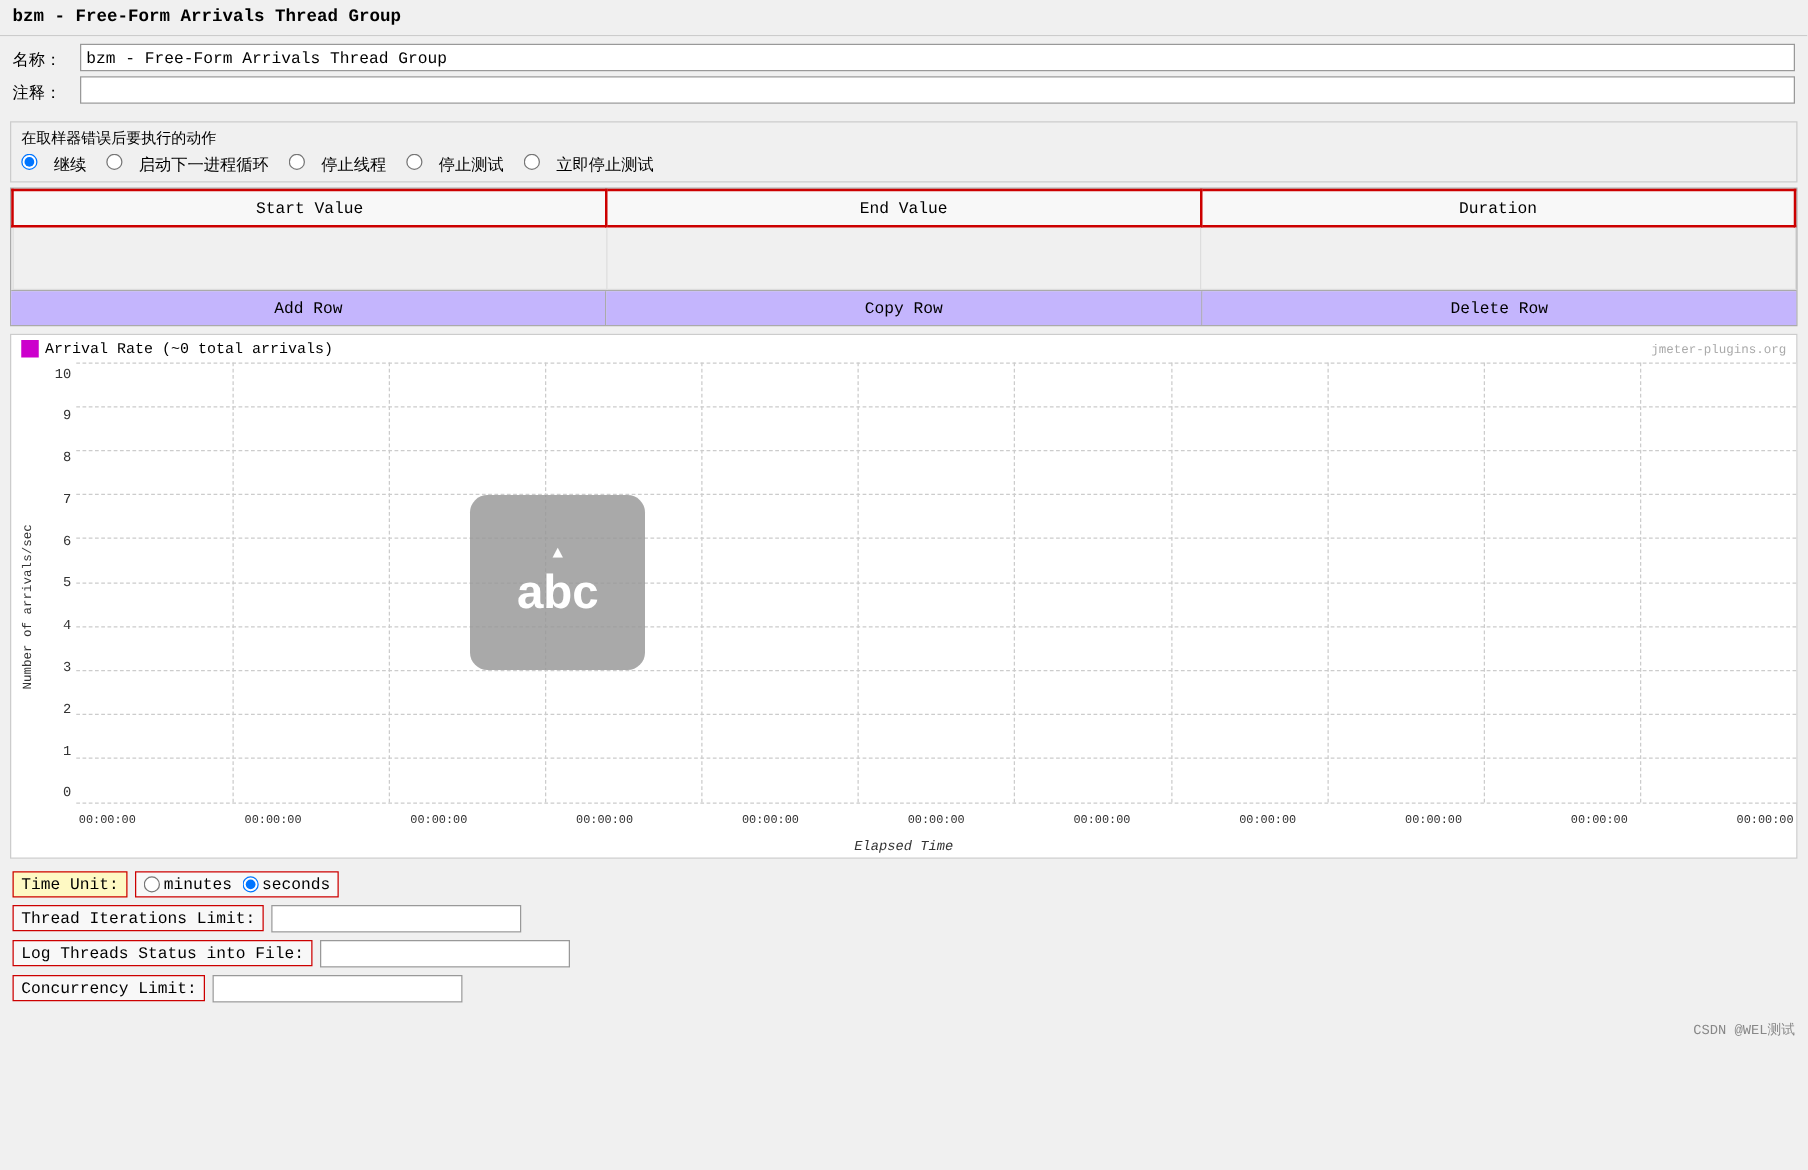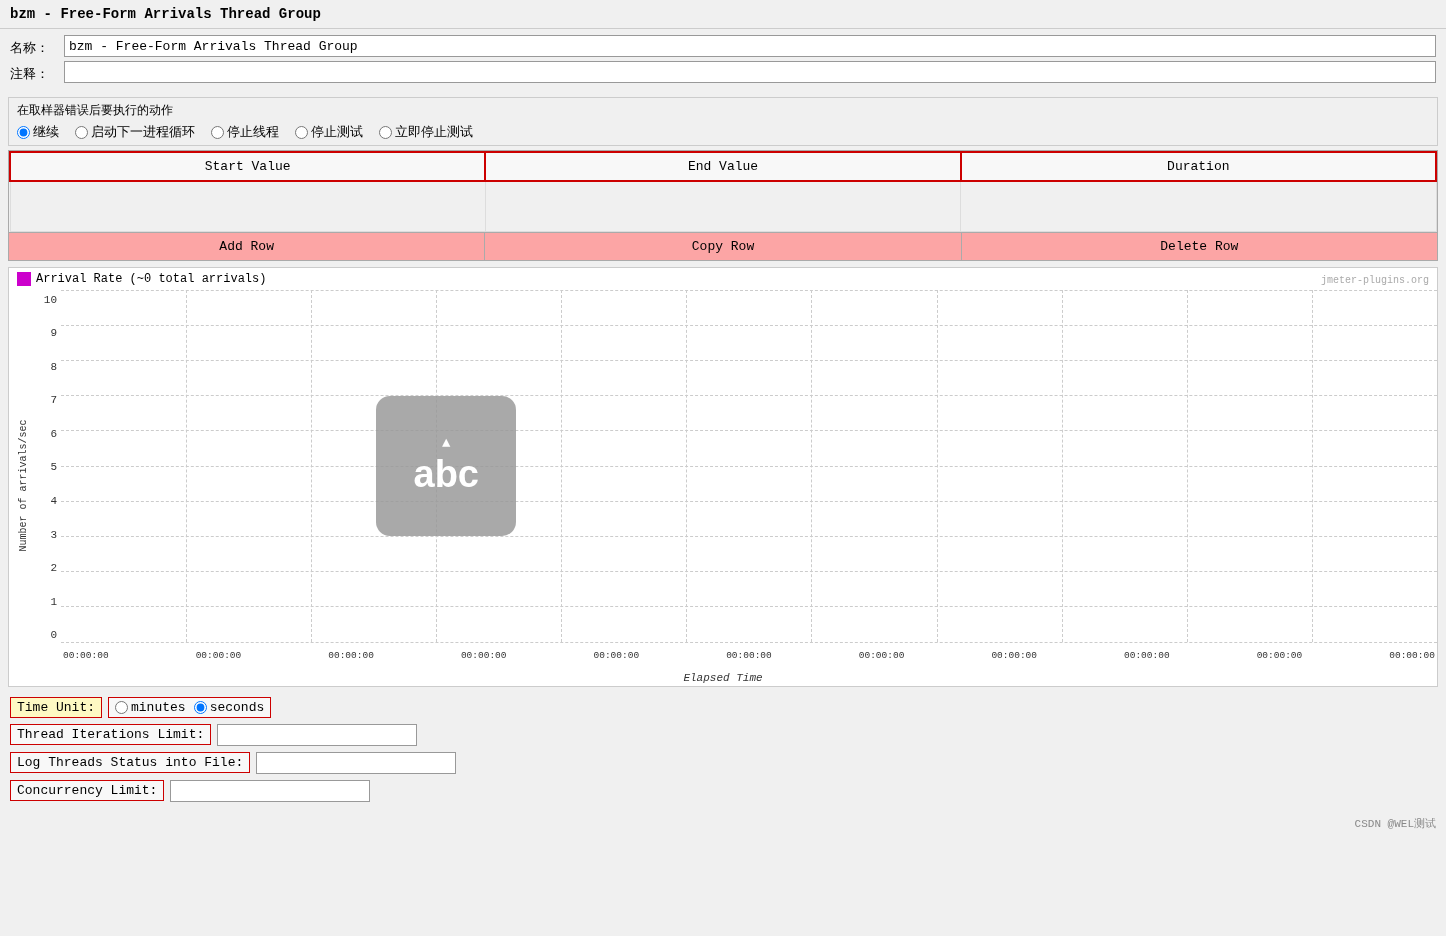--- a/index.html
+++ b/index.html
@@ -49,22 +49,22 @@
       margin-bottom: 4px;
     }
     .radio-group {
       display: flex;
       gap: 16px;
       align-items: center;
       font-size: 13px;
     }
     .radio-group label {
       display: flex;
-      align-items: center;
-      gap: 3px;
+      align-items: flex-start;
+      gap: 13px;
     }
     .threads-schedule-group {
       border: 1px solid #aaa;
       margin: 4px 8px;
       padding: 0;
     }
     .threads-schedule-title {
       font-size: 12px;
       padding: 2px 6px;
       background: #f0f0f0;
@@ -89,21 +89,21 @@
     .schedule-actions {
       display: flex;
       border-top: 1px solid #aaa;
     }
     .schedule-action-btn {
       flex: 1;
       padding: 6px;
       text-align: center;
       border: none;
       border-right: 1px solid #aaa;
-      background: #fca5a5;
+      background: #c4b5fd;
       cursor: pointer;
       font-family: 'Courier New', Courier, monospace;
       font-size: 13px;
     }
     .schedule-action-btn:last-child {
       border-right: none;
     }
     .chart-area {
       background: #fff;
       margin: 6px 8px;

